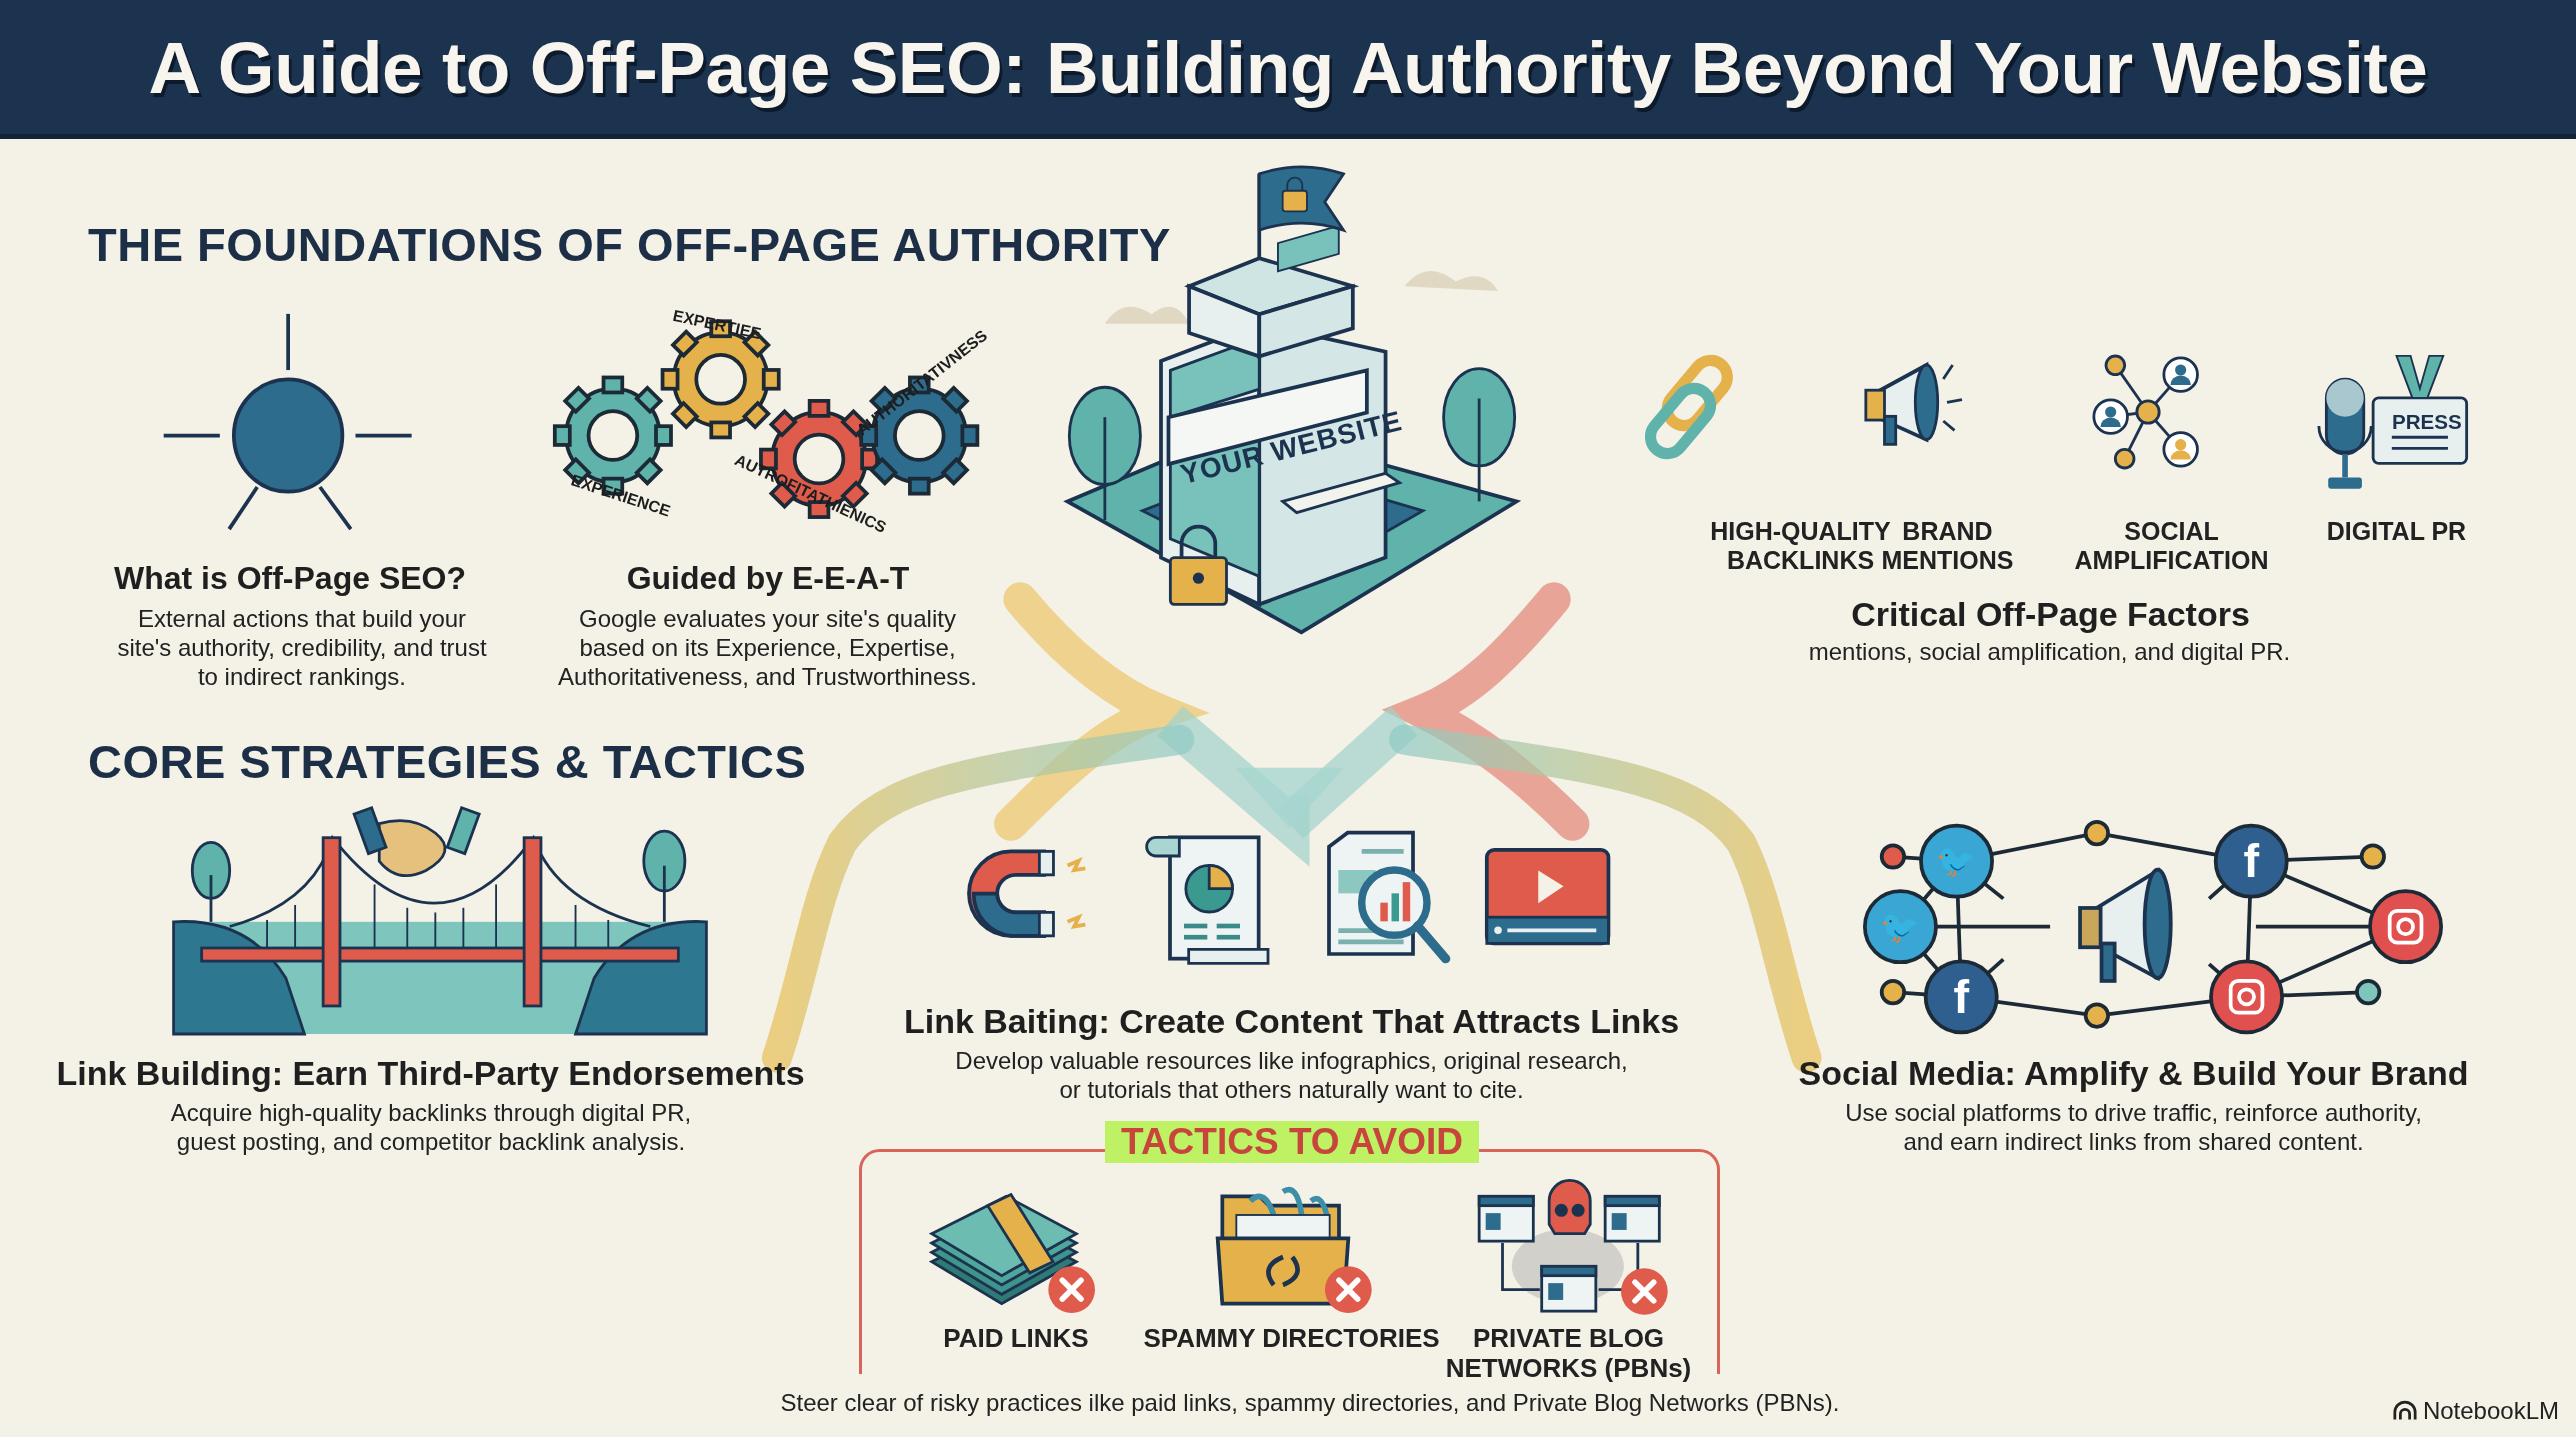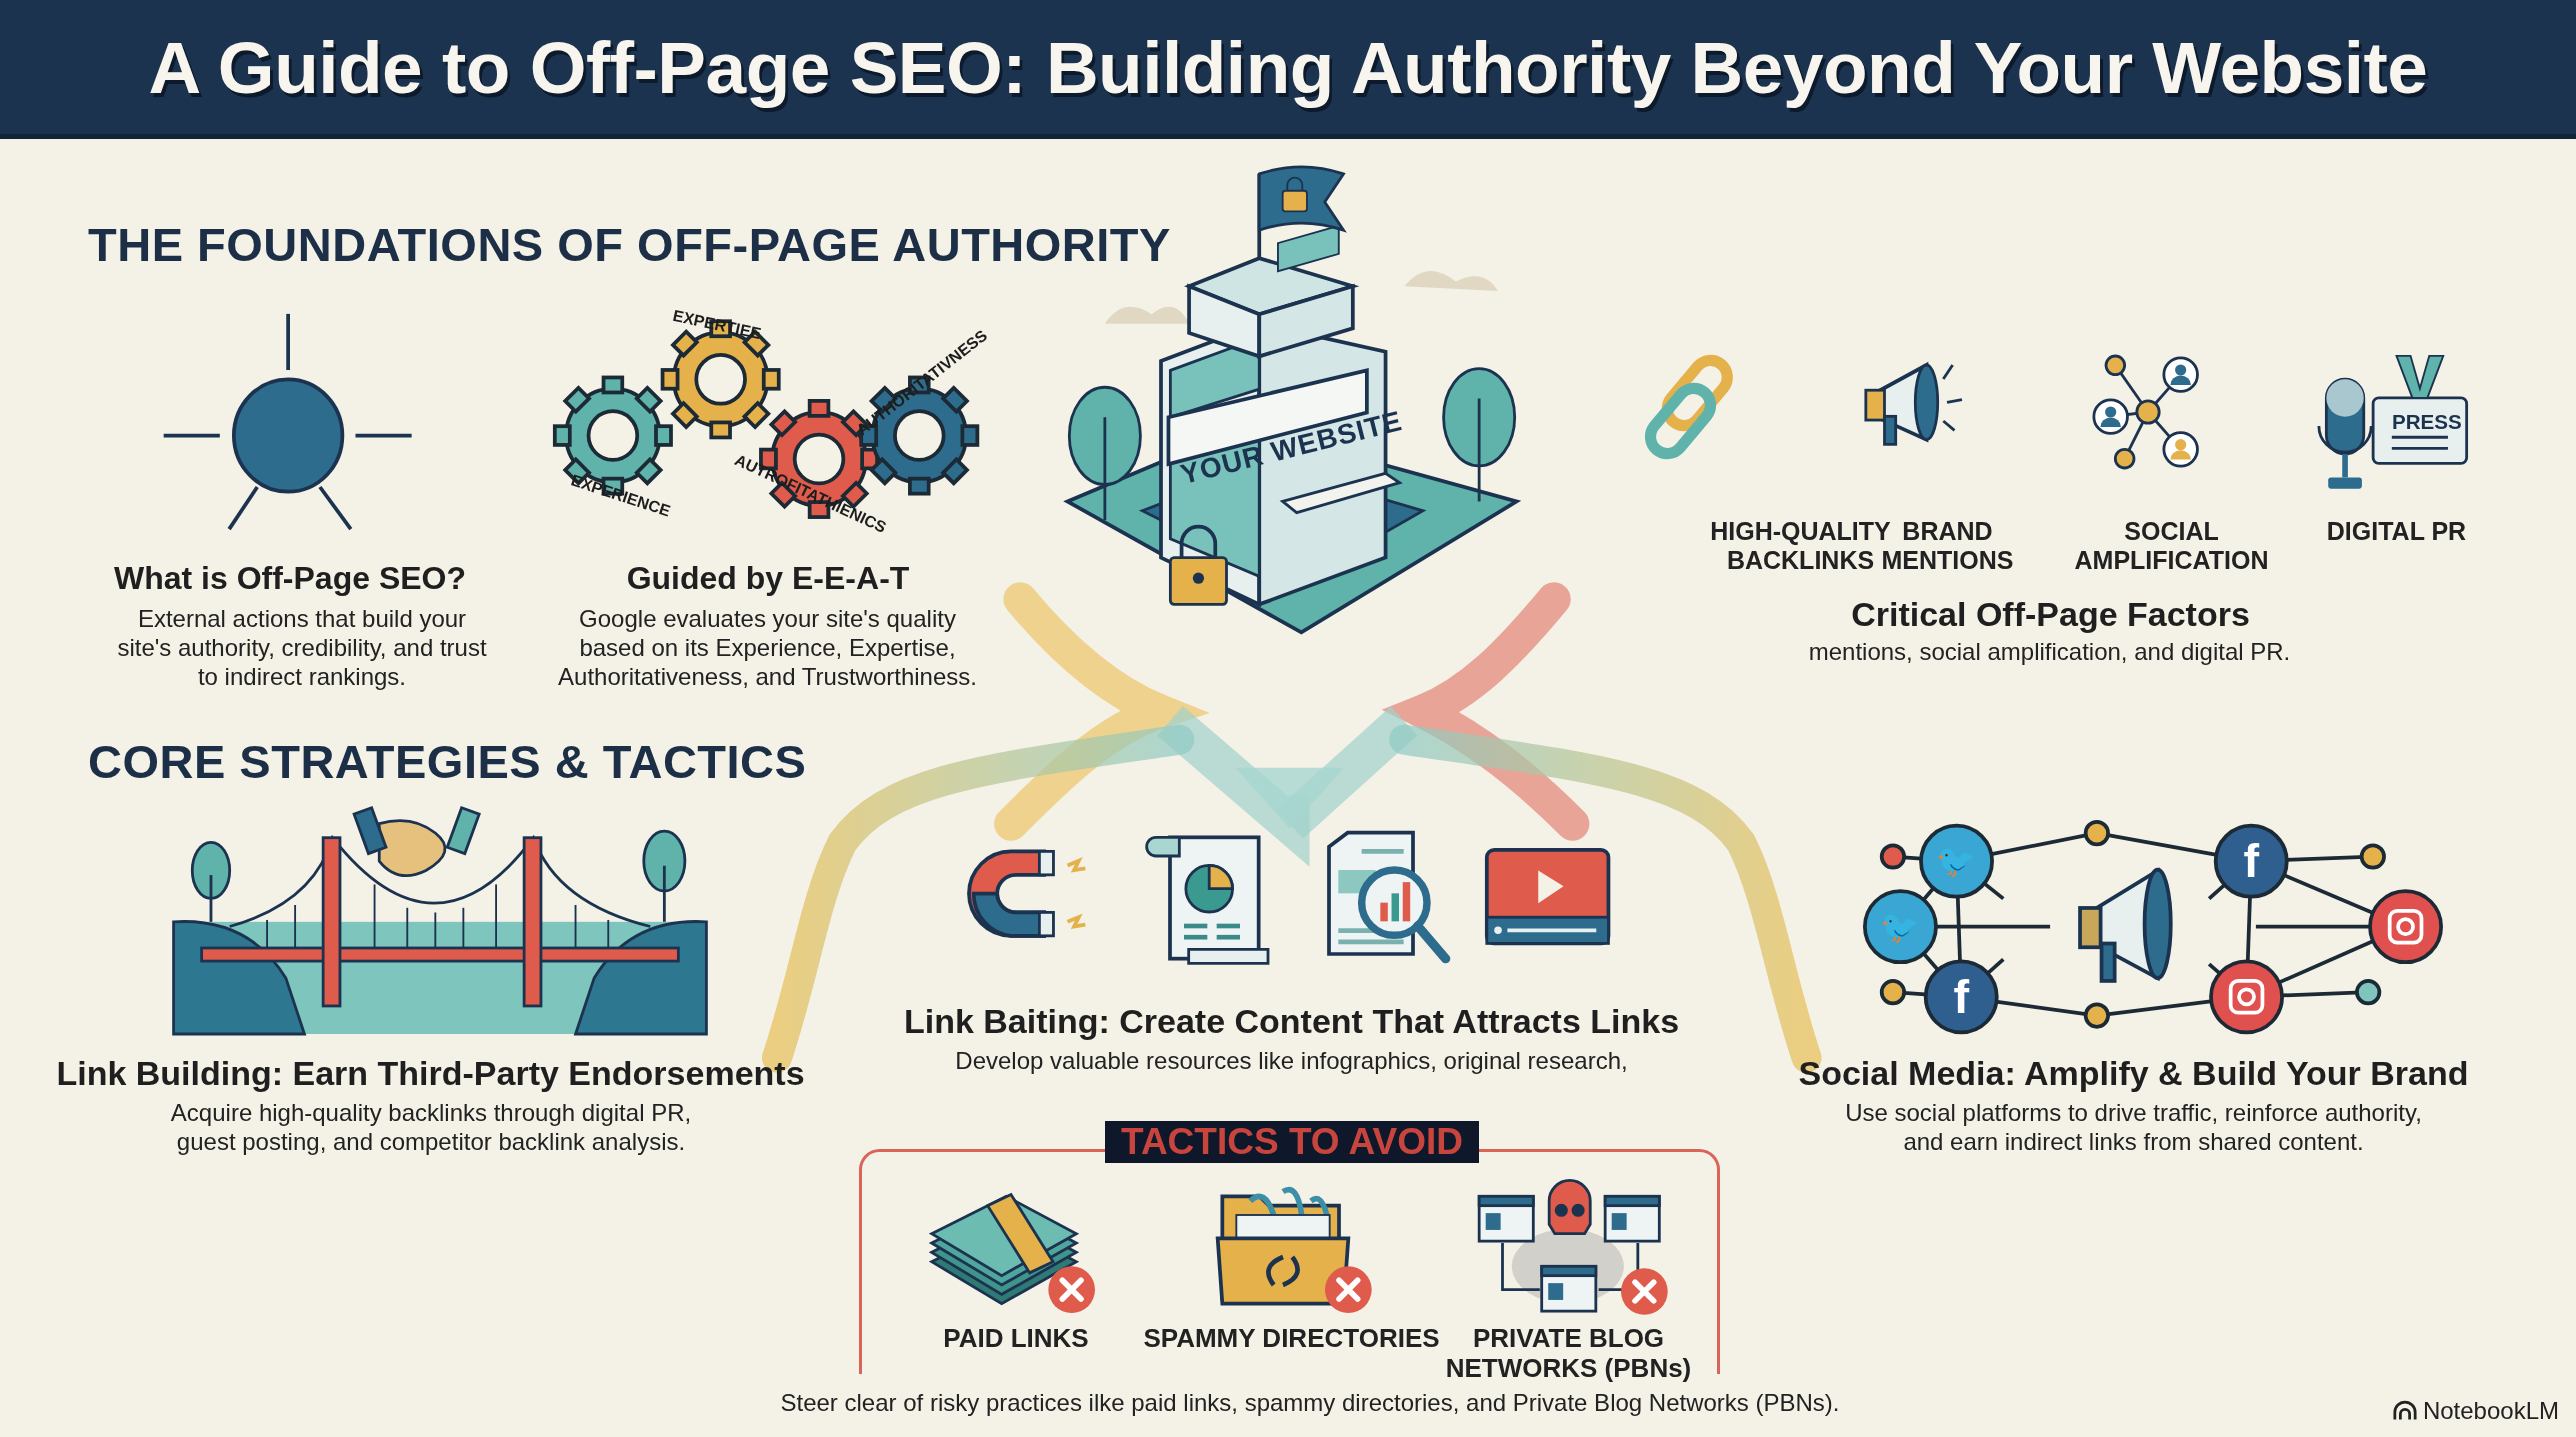--- a/index.html
+++ b/index.html
@@ -38,21 +38,21 @@
   svg { position: absolute; overflow: visible; }
   .flow {
     position: absolute; pointer-events: none;
   }
   .avoid-box {
     position: absolute; left: 859px; top: 1149px; width: 861px; height: 225px;
     border: 3.7px solid #d9645a; border-bottom: none; border-radius: 20.6px 20.6px 0 0;
   }
   .avoid-title {
     position: absolute; left: 1105px; top: 1121px; width: 374px; text-align: center;
-    background: #0f172a; color: #c8453d; font-weight: 700; font-size: 37px;
+    background: #bef264; color: #c8453d; font-weight: 700; font-size: 37px;
   }
   .brand {
     position: absolute; right: 17px; bottom: 13px; font-size: 24px; color: #222;
     display: flex; align-items: center; gap: 6px;
   }
 </style>
 </head>
 <body>
 
 <div class="header">
@@ -354,20 +354,21 @@
 <svg style="left:1484px;top:847px;" width="131" height="103" viewBox="0 0 140 110">
   <rect x="3" y="3" width="130" height="100" rx="8" fill="#df5b4b" stroke="#1c3350" stroke-width="4"></rect>
   <rect x="3" y="75" width="130" height="28" fill="#2d6c8c" stroke="#1c3350" stroke-width="3"></rect>
   <polygon points="58,25 58,60 85,42" fill="#f4f1e7"></polygon>
   <line x1="25" y1="89" x2="120" y2="89" stroke="#e8f0ef" stroke-width="4"></line>
   <circle cx="15" cy="89" r="4" fill="#e8f0ef"></circle>
 </svg>
 <div class="card-title" style="left:889px;top:1002px;width:805px;font-size:34px;">Link Baiting: Create Content That Attracts Links</div>
 <div class="card-desc" style="left:889px;top:1047px;width:805px;font-size:24px;">
   <div>Develop valuable resources like infographics, original research,</div>
+  <div>or tutorials that others naturally want to cite.</div>
 </div>
 
 <svg style="left:1863px;top:805px;" width="580" height="234" viewBox="0 0 620 250">
   <g stroke="#1c2a36" stroke-width="4" fill="none">
     <line x1="32" y1="55" x2="100" y2="60"></line>
       <line x1="100" y1="60" x2="250" y2="30"></line>
       <line x1="250" y1="30" x2="415" y2="60"></line>
       <line x1="415" y1="60" x2="545" y2="55"></line>
     <line x1="32" y1="200" x2="105" y2="205"></line>
       <line x1="105" y1="205" x2="250" y2="225"></line>

